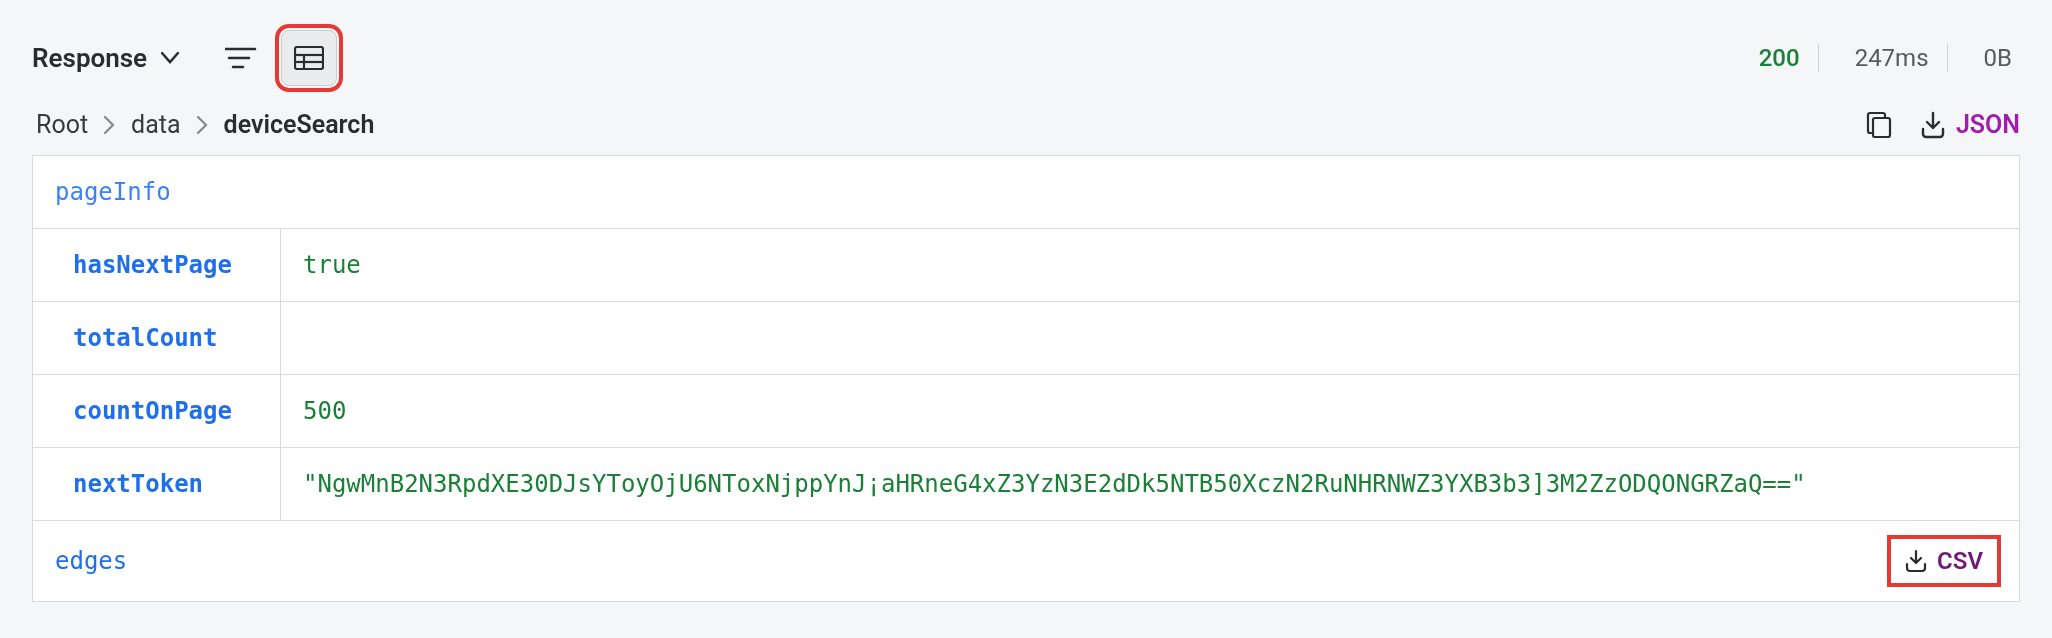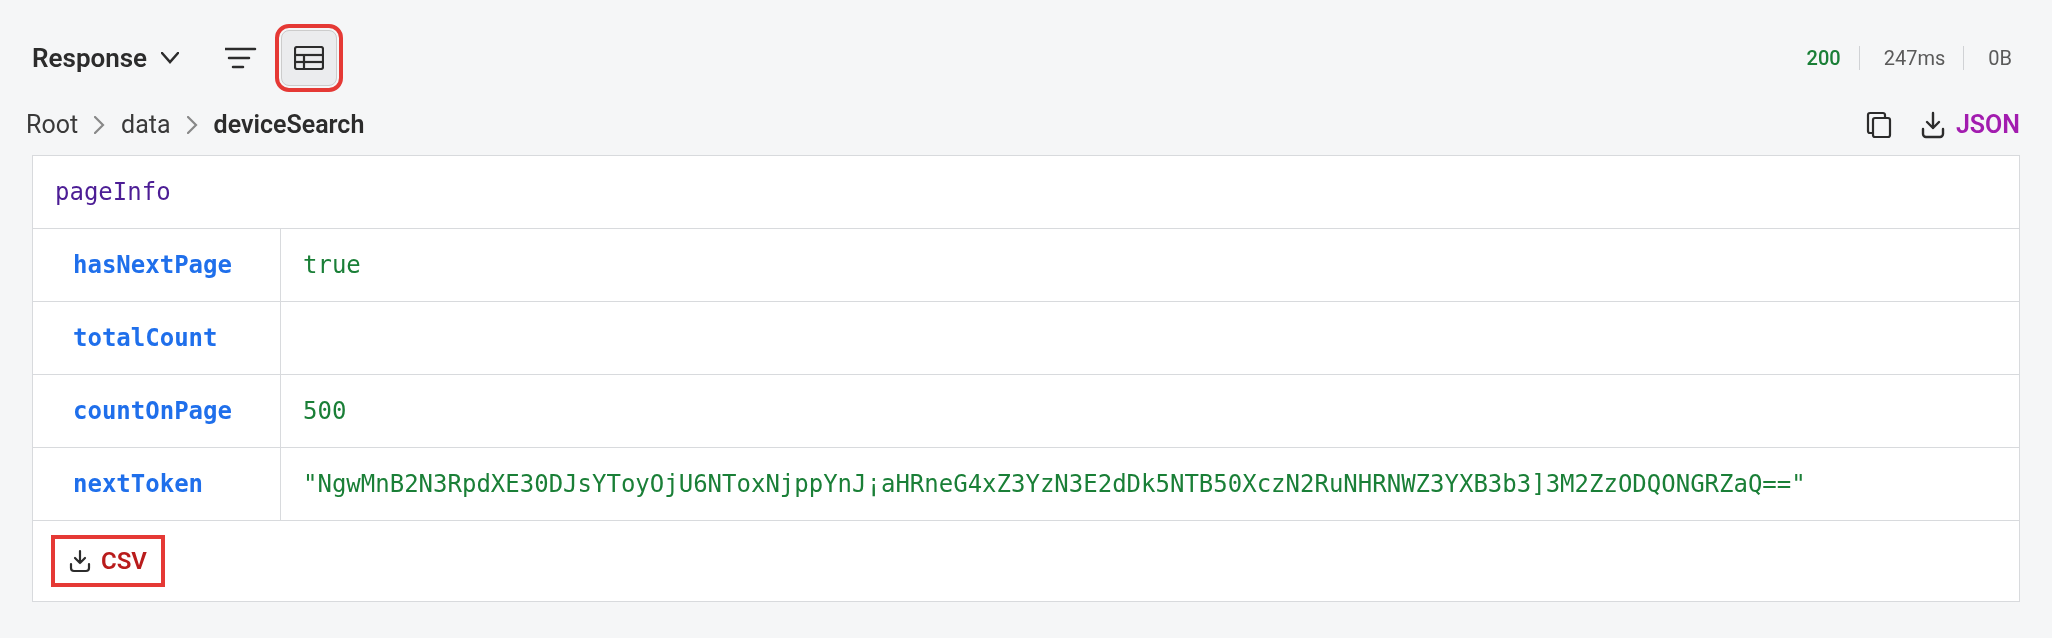--- a/index.html
+++ b/index.html
@@ -44,35 +44,35 @@
     }
     .view-icons {
       display: flex;
       gap: 12px;
       margin-left: 34px;
     }
     .spacer { flex: 1; }
     .status-group {
       display: flex;
       align-items: flex-start;
-      gap: 6px;
-      font-size: 20px;
+      gap: 18px;
+      font-size: 24px;
       color: #5a5a5a;
     }
     .status-item {
       padding: 0 18px;
       border-right: 1px solid #d0d2d5;
     }
     .status-item:last-child { border-right: none; padding-right: 0; }
     .status-code { color: #1a7f37; font-weight: 500; }
     
     .breadcrumb-row {
       display: flex;
       align-items: center;
-      padding: 0 32px 16px 26px;
+      padding: 0 32px 16px 36px;
       font-size: 25px;
     }
     .breadcrumb {
       display: flex;
       align-items: center;
       gap: 16px;
     }
     .breadcrumb-item { color: #3a3a3a; }
     .breadcrumb-item.current { font-weight: 600; color: #2c2c2c; }
     .breadcrumb-sep { color: #888; }
@@ -113,21 +113,21 @@
       border-right: 1px solid #d8dadd;
       flex-shrink: 0;
       font-weight: bold;
     }
     .tcell.val {
       color: #1a7f37;
       flex: 1;
       word-break: break-all;
     }
     .trow.header-row .tcell {
-      color: #4c1d95;
+      color: #3b82f6;
       border-right: none;
     }
     .trow.indented .tcell.key {
       padding-left: 40px;
     }
     .edges-row {
       display: flex;
       align-items: center;
       padding: 18px 22px;
     }
@@ -136,21 +136,21 @@
       font-size: 24px;
       color: #1f6feb;
       flex: 1;
     }
     .csv-btn {
       display: flex;
       align-items: center;
       gap: 10px;
       font-size: 24px;
       font-weight: 600;
-      color: #b91c1c;
+      color: #701a75;
       padding: 8px 14px;
       outline: 4px solid #e53935;
       cursor: pointer;
     }
     svg { display: block; }
   </style>
 </head>
 <body>
 
 <div class="header">
@@ -243,20 +243,21 @@
   <div class="trow indented">
     <div class="tcell key">countOnPage</div>
     <div class="tcell val">500</div>
   </div>
   <div class="trow indented">
     <div class="tcell key">nextToken</div>
     <div class="tcell val">"NgwMnB2N3RpdXE30DJsYToyOjU6NToxNjppYnJ¡aHRneG4xZ3YzN3E2dDk5NTB50XczN2RuNHRNWZ3YXB3b3]3M2ZzODQONGRZaQ=="</div>
   </div>
   <div class="trow">
     <div class="edges-row" style="width:100%">
+      <div class="edges-label">edges</div>
       <div class="csv-btn">
         <span>
           <svg width="22" height="24" viewBox="0 0 22 24" fill="none">
             <path d="M11 2v12m0 0l-5-5m5 5l5-5" stroke="#2c2c2c" stroke-width="2.2" stroke-linecap="round" stroke-linejoin="round"></path>
             <path d="M2 15v4a3 3 0 0 0 3 3h12a3 3 0 0 0 3-3v-4" stroke="#2c2c2c" stroke-width="2.2" fill="none" stroke-linecap="round"></path>
           </svg>
         </span>
         <span>CSV</span>
       </div>
     </div>

